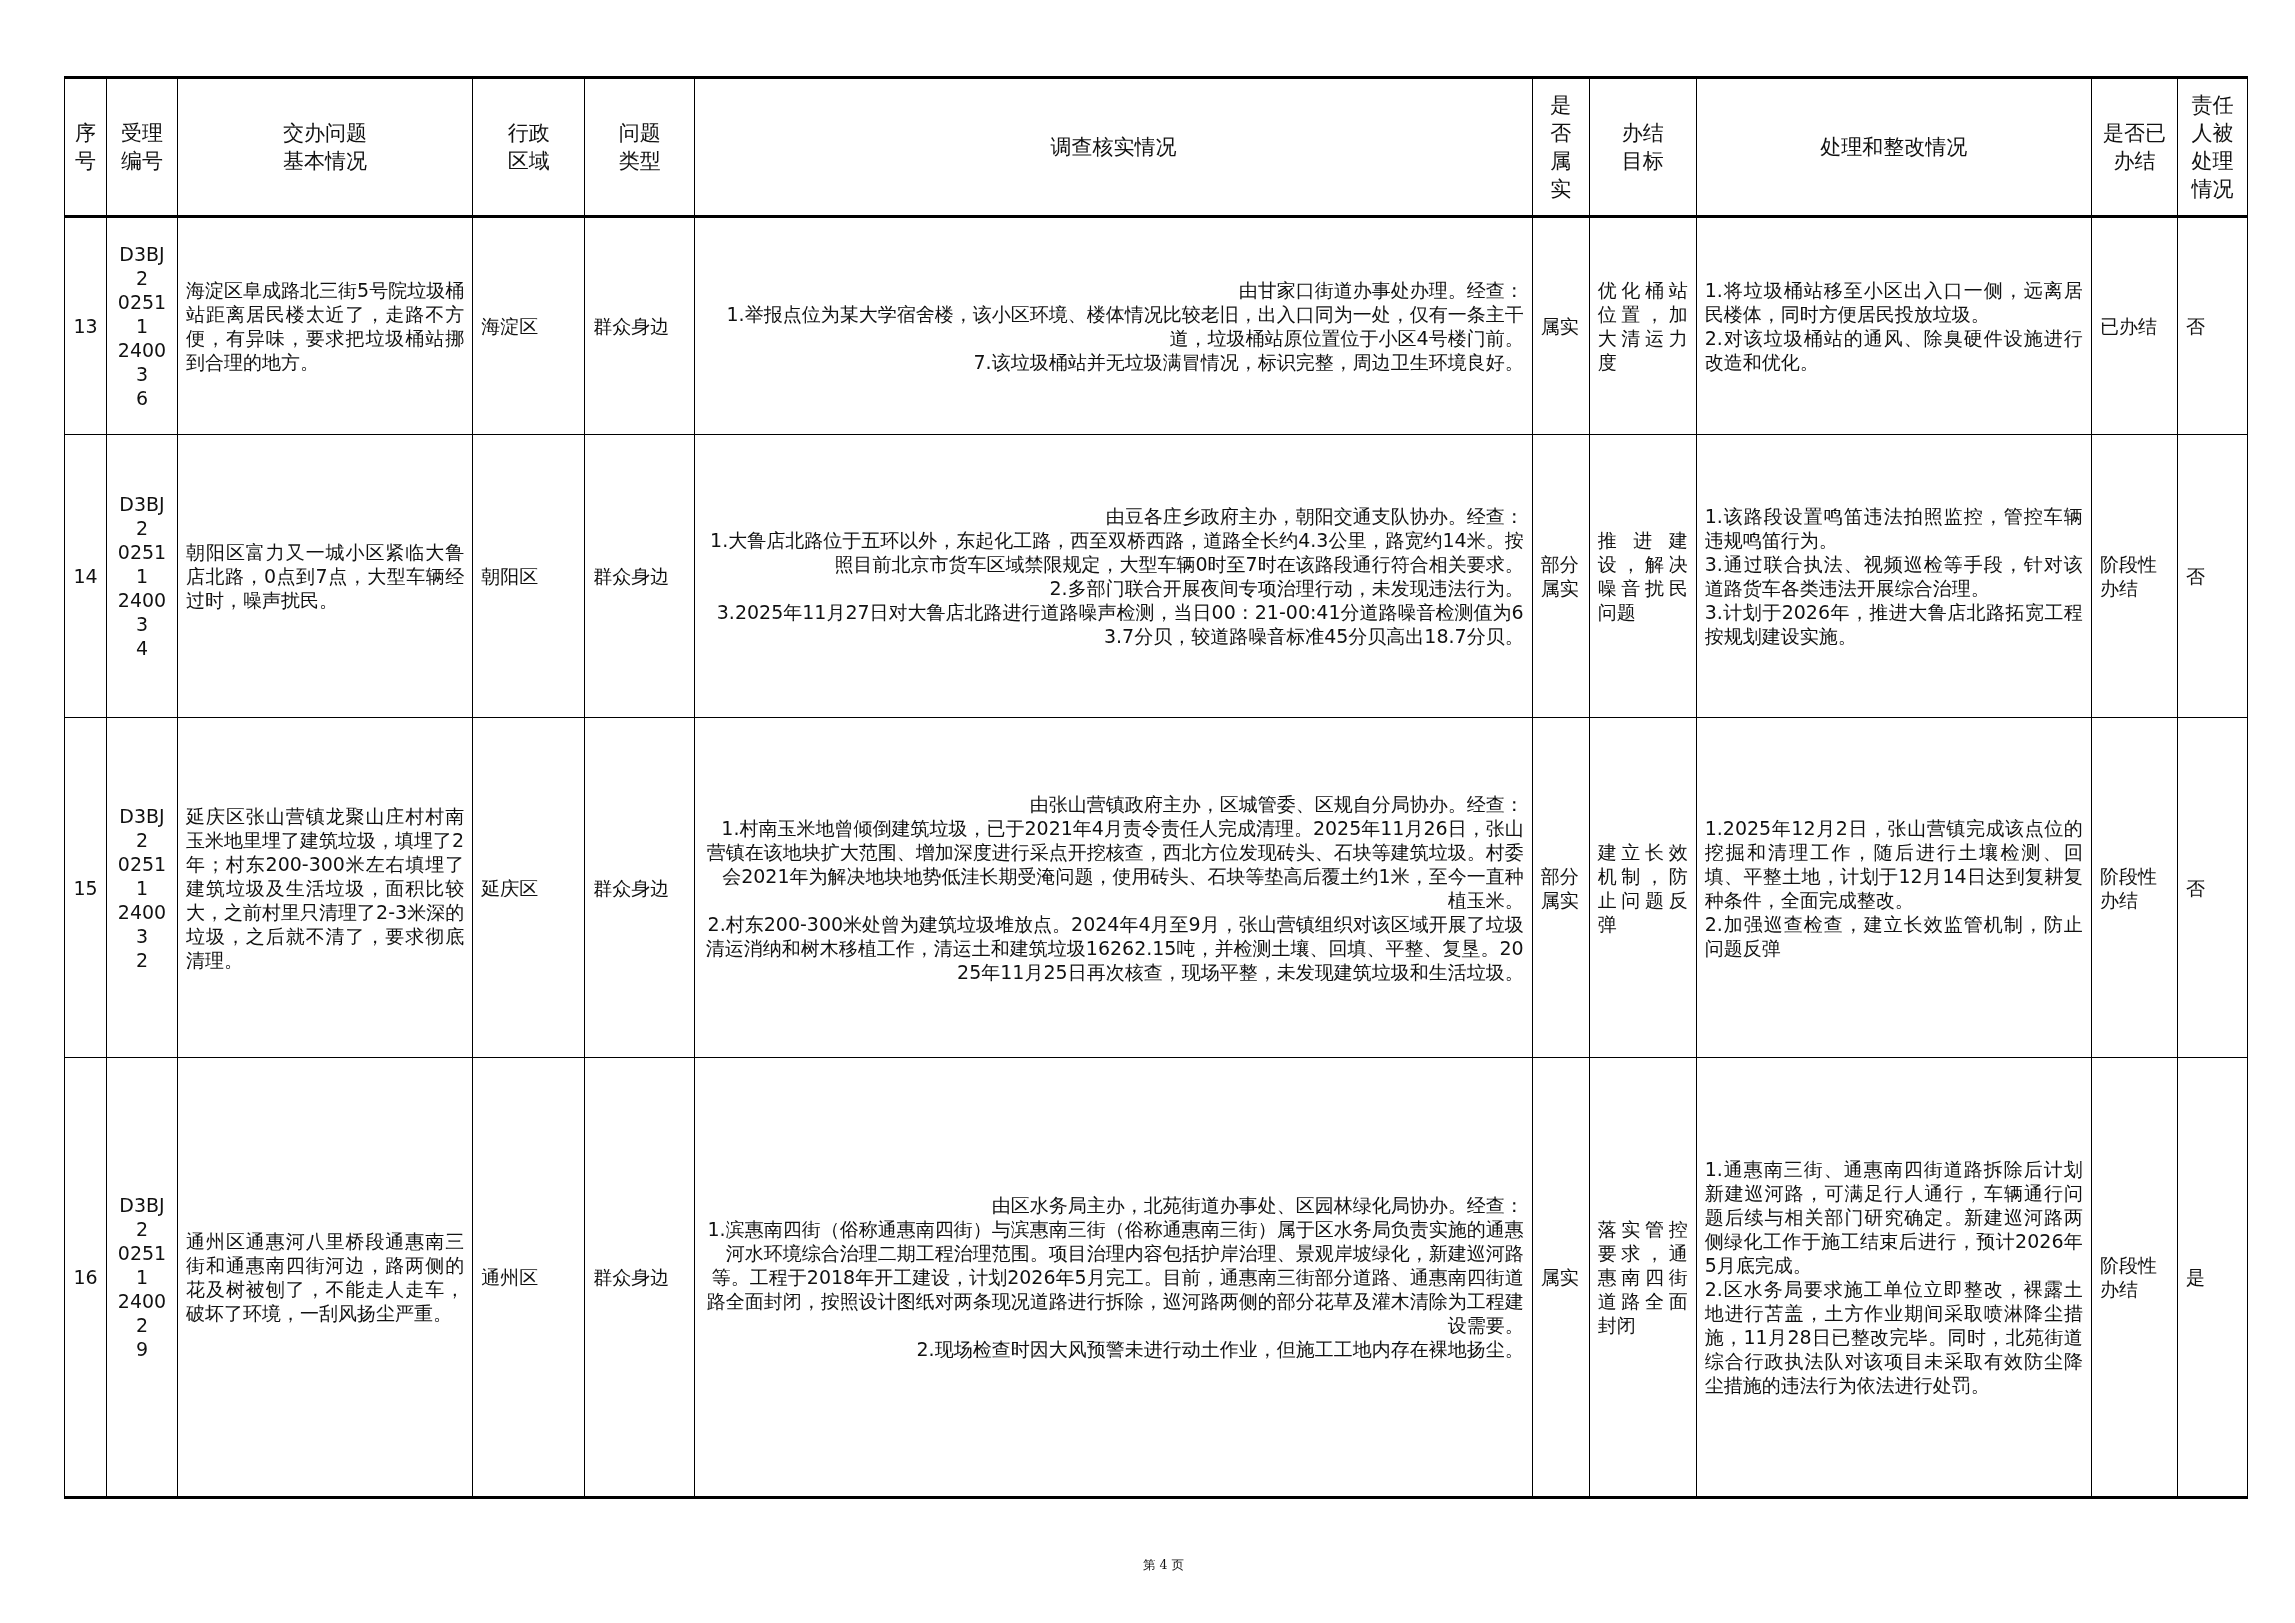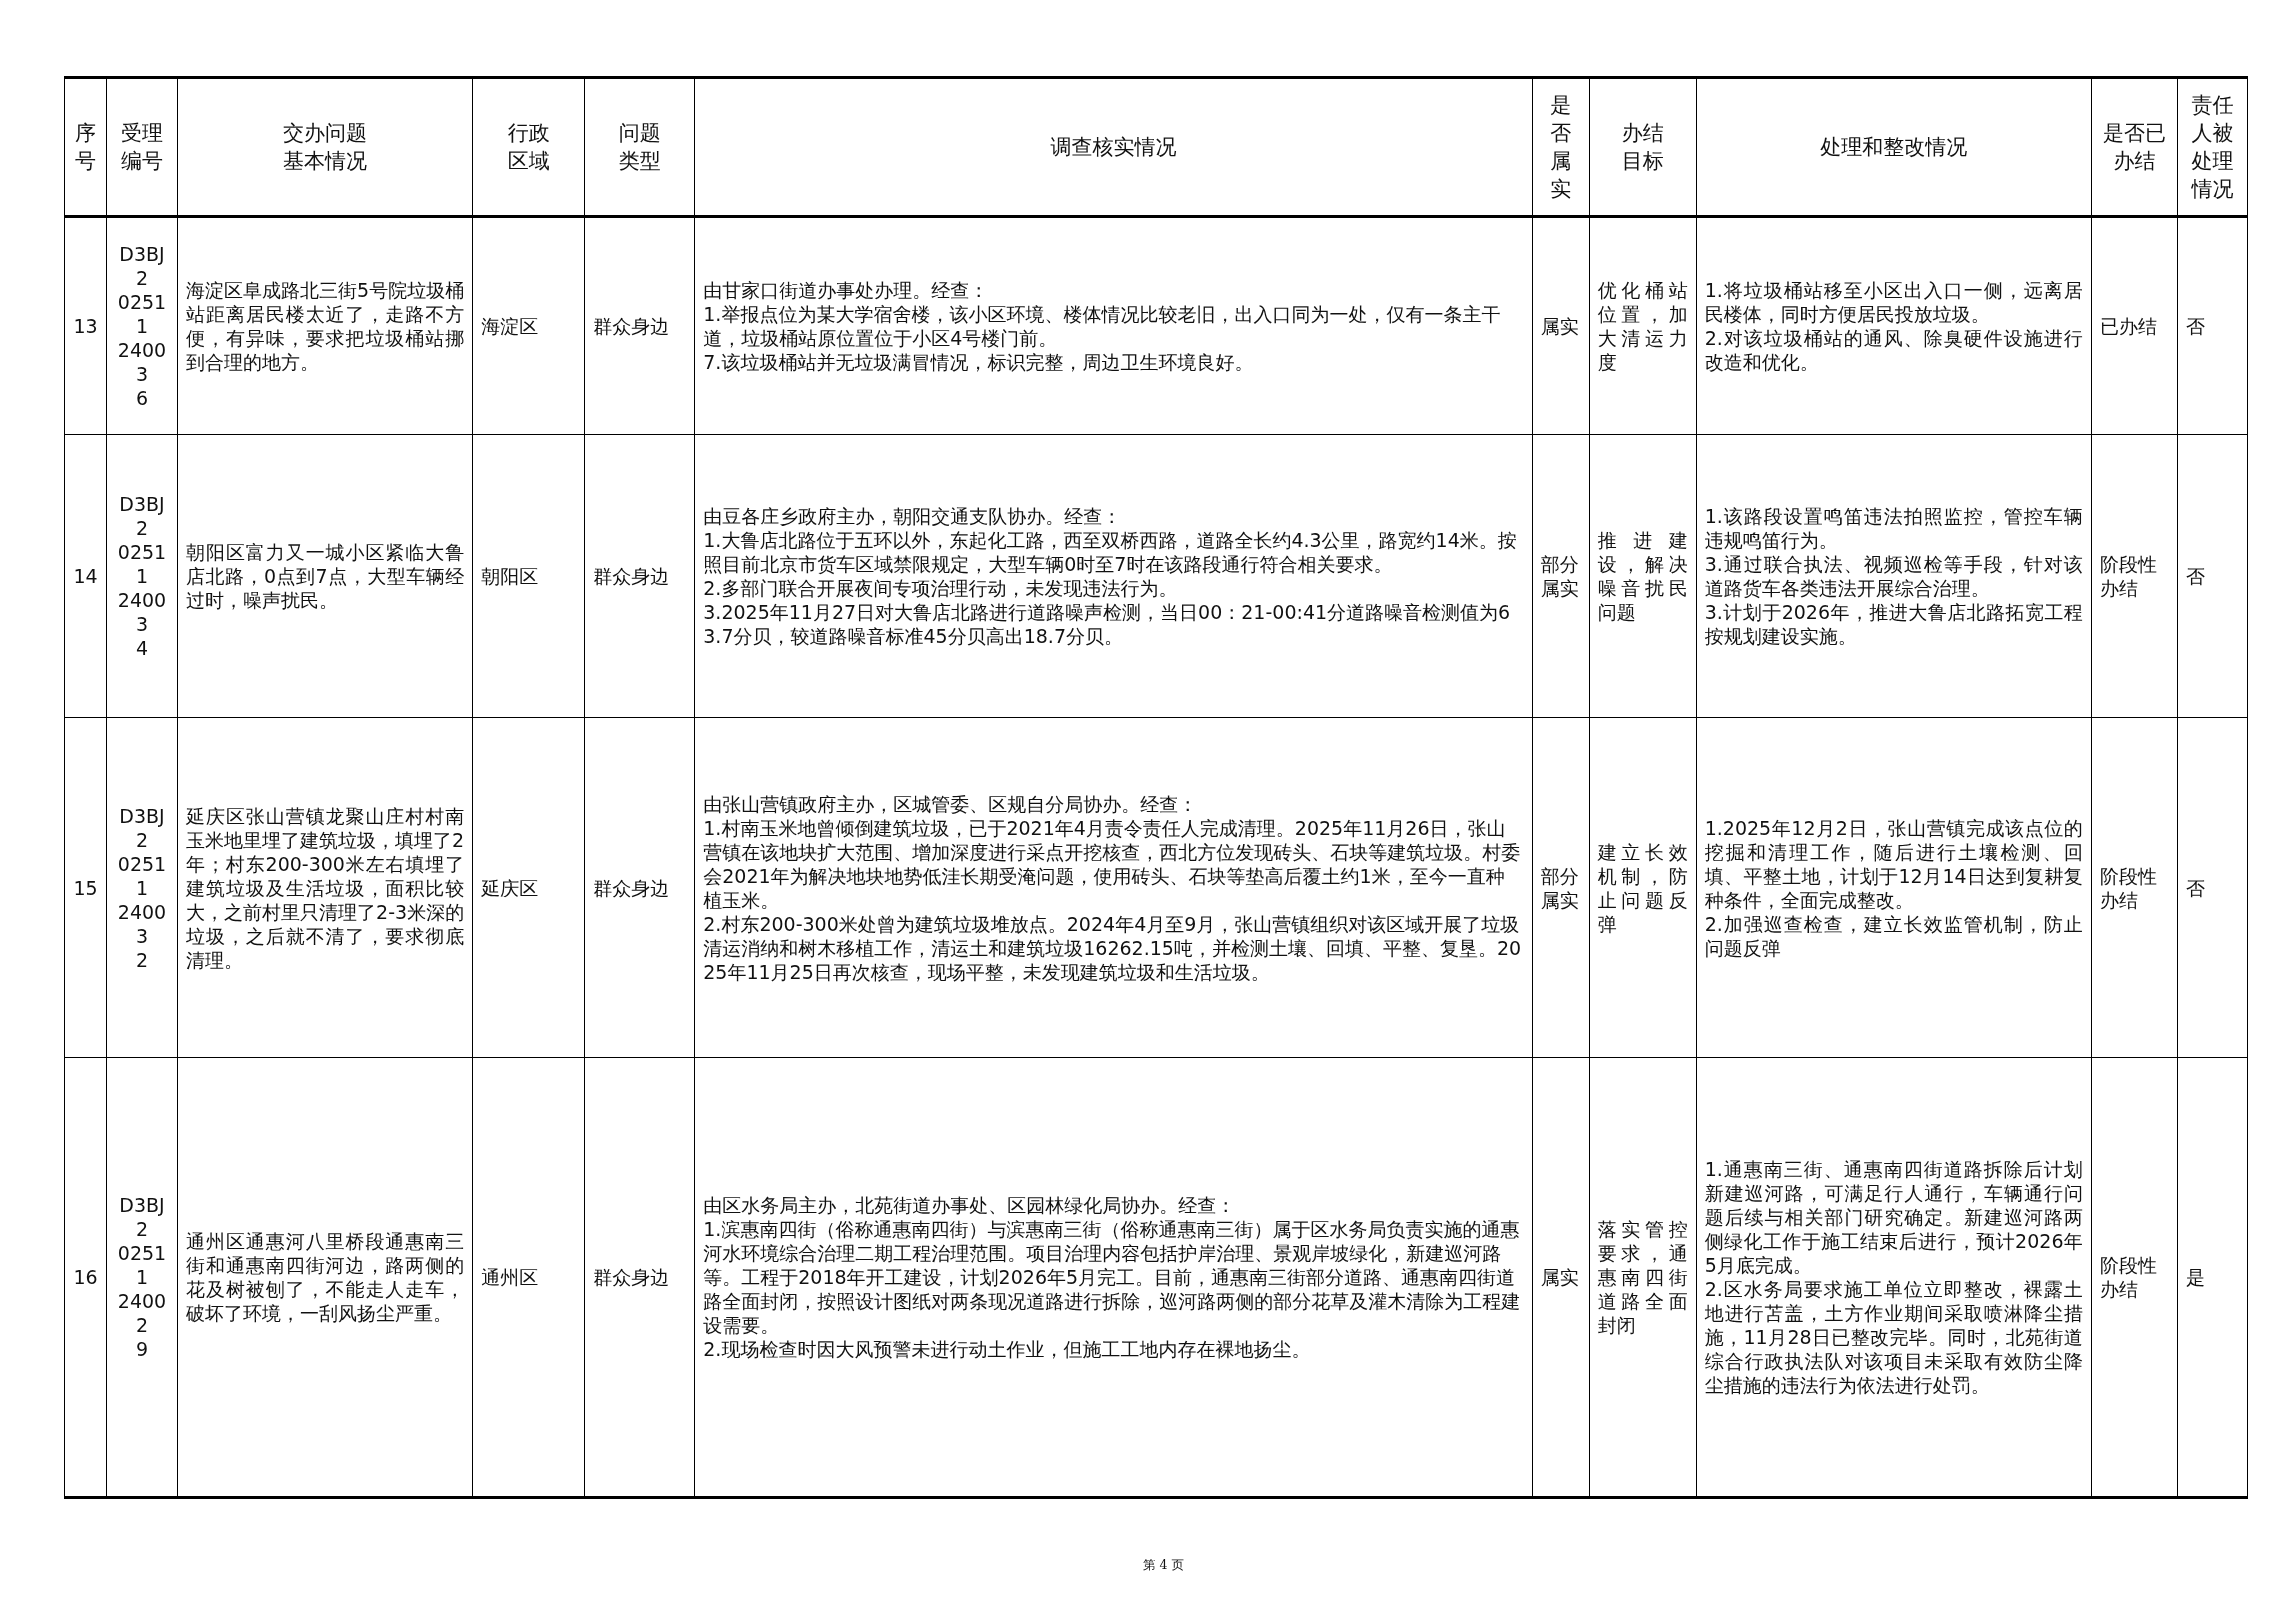--- a/index.html
+++ b/index.html
@@ -27,21 +27,21 @@
     text-align: center;
     height: 139px;
     border-bottom-width: 3.4px;
   }
   .page-table td {
     font-size: 19px;
     line-height: 24px;
     word-break: break-all;
   }
   .c-center { }
-  .c-left { text-align: left; }
+  .c-left { text-align: right; }
   .c-justify { text-align: justify; }
   .hdr-line { display: block; }
   .page-table thead tr th { border-top-width: 3.4px; }
   .page-table tbody tr:last-child td { border-bottom-width: 3.4px; }
   .multi-line span { display: block; }
   .code-cell { text-align: center; font-size: 19px; line-height: 25px; padding: 0 1.9px; }
   .seq-cell { text-align: center; font-size: 19px; padding: 0 1px; margin-left: 48px; }
   .page-footer {
     position: absolute; left: 16px; width: 100%; top: 1557px;
     text-align: center;

